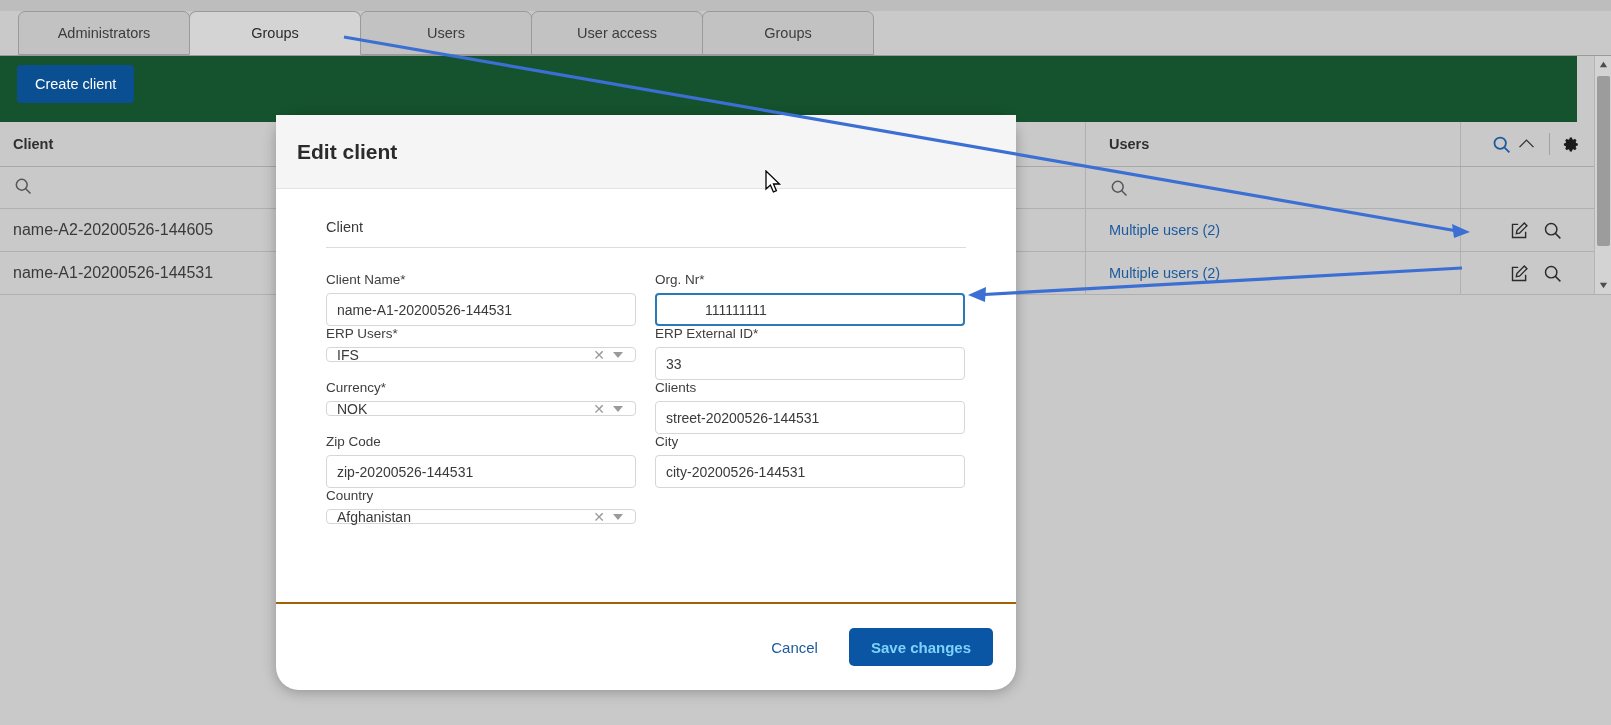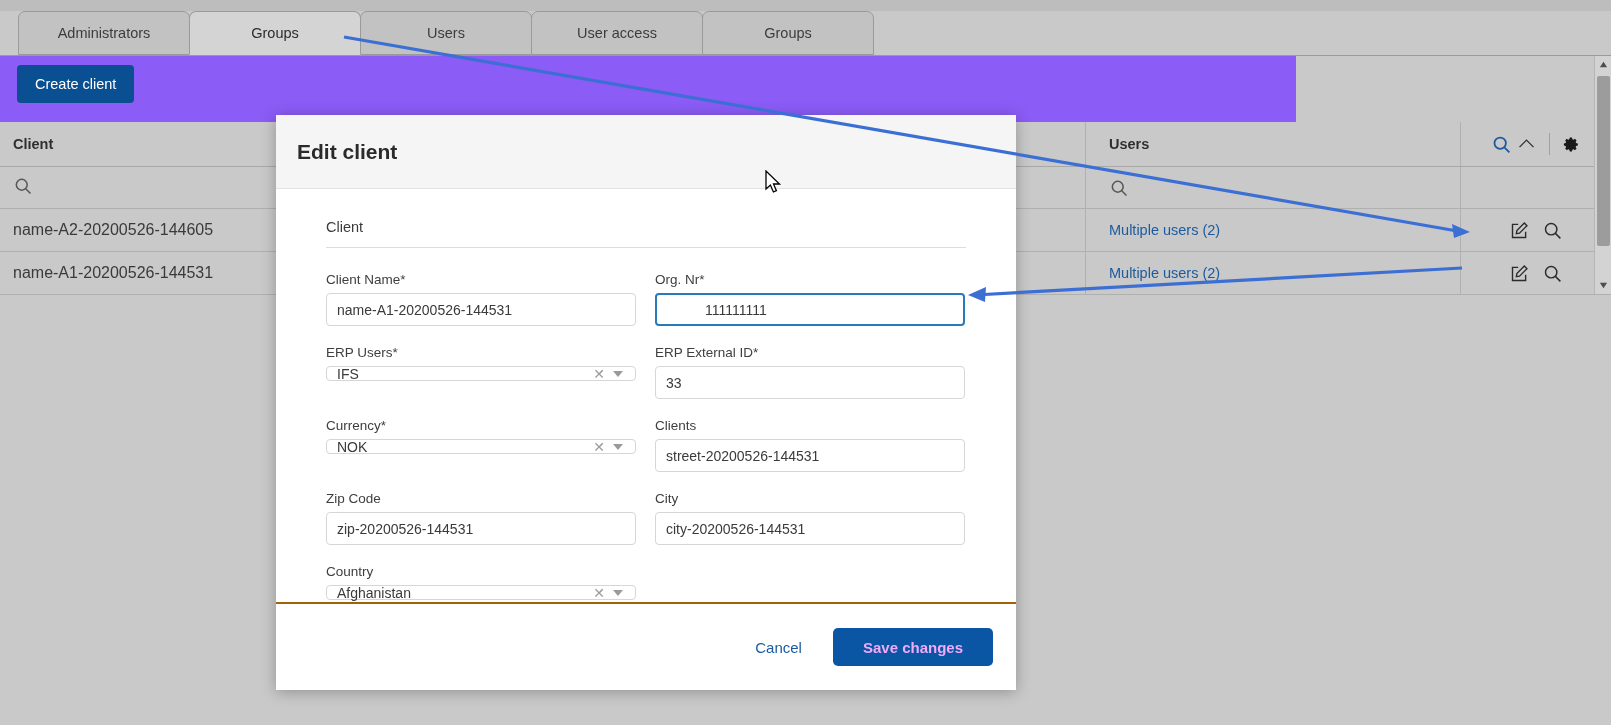--- a/index.html
+++ b/index.html
@@ -45,22 +45,22 @@
   }
   .tab.active {
     background: #d4d4d4;
     border-bottom-color: #d4d4d4;
     z-index: 3;
     color: #2b2b2b;
   }
 
   
   .toolbar {
-    position: absolute; left: 0; top: 56px; width: 1296px; height: 66px;
-    background: #8b5cf6;
+    position: absolute; left: 0; top: 56px; width: 1577px; height: 66px;
+    background: #14532d;
   }
   .create-btn {
     position: absolute; left: 17px; top: 9px;
     height: 38px; padding: 0 18px;
     display: flex; align-items: center;
     background: #0a4f91;
     color: #ffffff;
     font-size: 14.5px;
     border: none; border-radius: 4px;
     cursor: pointer;
@@ -116,38 +116,38 @@
     background: #9c9c9c; border-radius: 2px; cursor: pointer;
   }
 
   
   .modal {
     position: absolute; left: 276px; top: 115px;
     width: 740px; height: 575px;
     background: #ffffff;
     box-shadow: 0 2px 14px rgba(0,0,0,.28);
     z-index: 50;
-    display: flex; flex-direction: column;
+    display: flex; flex-direction: column; border-radius: 23px;
   }
   .modal-head {
     height: 74px;
     background: #f5f5f5;
     border-bottom: 1px solid #e3e3e3;
     display: flex; align-items: center;
     padding-left: 21px;
   }
   .modal-title { font-size: 21px; font-weight: 700; color: #2b2b2b; }
 
   .modal-body {
     flex: 1; padding: 30px 50px 0 50px; overflow: hidden;
   }
   .section-label { font-size: 14.5px; color: #3a3a3a; margin-bottom: 12px; }
   .section-rule { height: 1px; background: #dcdcdc; margin-bottom: 24px; }
 
-  .frow { display: flex; gap: 19px; margin-bottom: 19px; }
+  .frow { display: flex; gap: 19px; }
   .fgroup { width: 310px; }
   .flabel { font-size: 13.5px; color: #3e3e3e; margin-bottom: 6px; display: block; }
 
   .finput {
     width: 100%; height: 33px;
     border: 1px solid #d6d6d6; border-radius: 4px;
     background: #ffffff;
     padding: 0 10px;
     font-size: 14px; color: #3a3a3a;
     font-family: "Liberation Sans", sans-serif;
@@ -177,22 +177,22 @@
     border-top: 2px solid #a16207;
     display: flex; align-items: center; justify-content: flex-end;
     padding-right: 23px; gap: 25px;
   }
   .btn-cancel {
     background: none; border: none;
     color: #1b5a9e; font-size: 15px; cursor: pointer;
     font-family: "Liberation Sans", sans-serif;
   }
   .btn-save {
-    height: 38px; padding: 0 30px;
-    background: #0a55a4; color: #f0abfc;
+    height: 38px; padding: 0 22px;
+    background: #0a55a4; color: #7dd3fc;
     font-size: 15px; font-weight: 700;
     border: none; border-radius: 5px; cursor: pointer;
     font-family: "Liberation Sans", sans-serif;
   }
 
   
   .anno { position: absolute; left: 0; top: 0; width: 1611px; height: 725px; pointer-events: none; z-index: 90; }
   .cursor { position: absolute; z-index: 95; pointer-events: none; }
 </style>
 </head>

